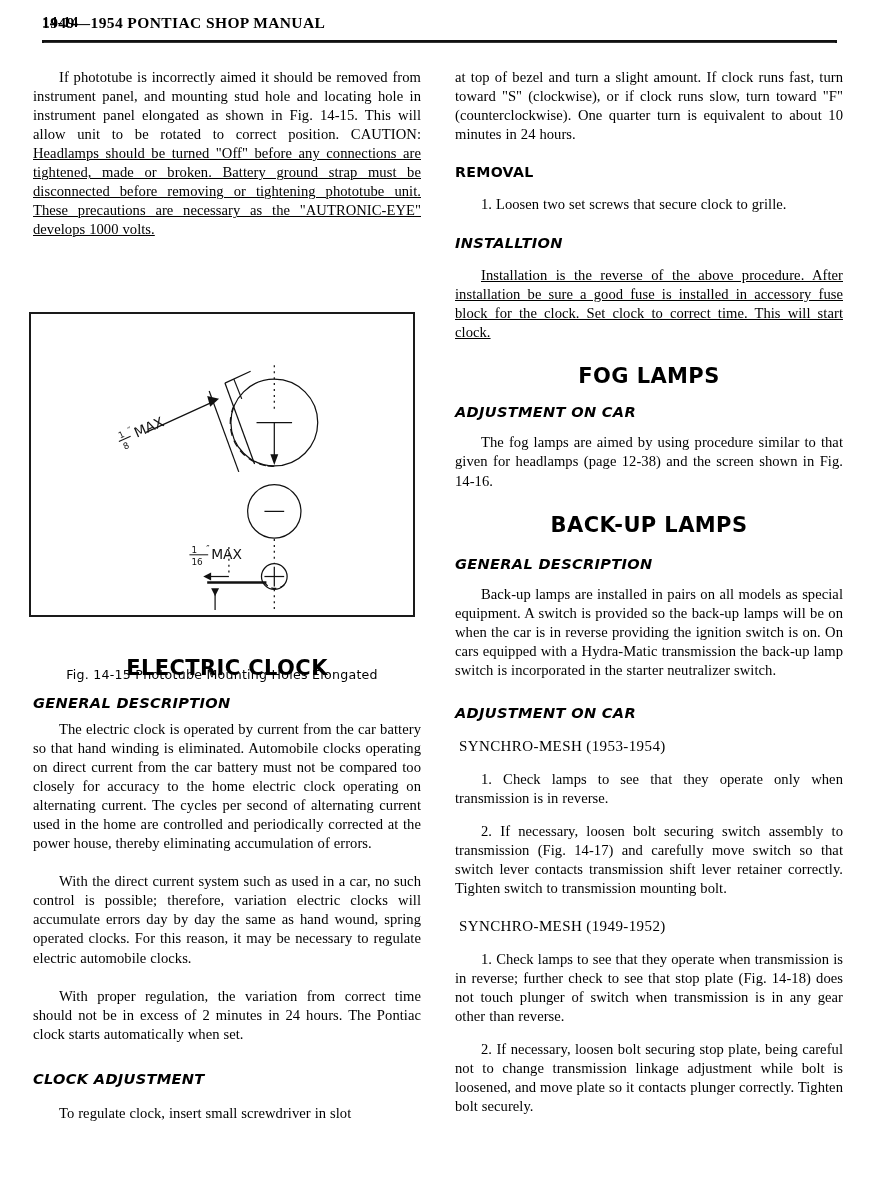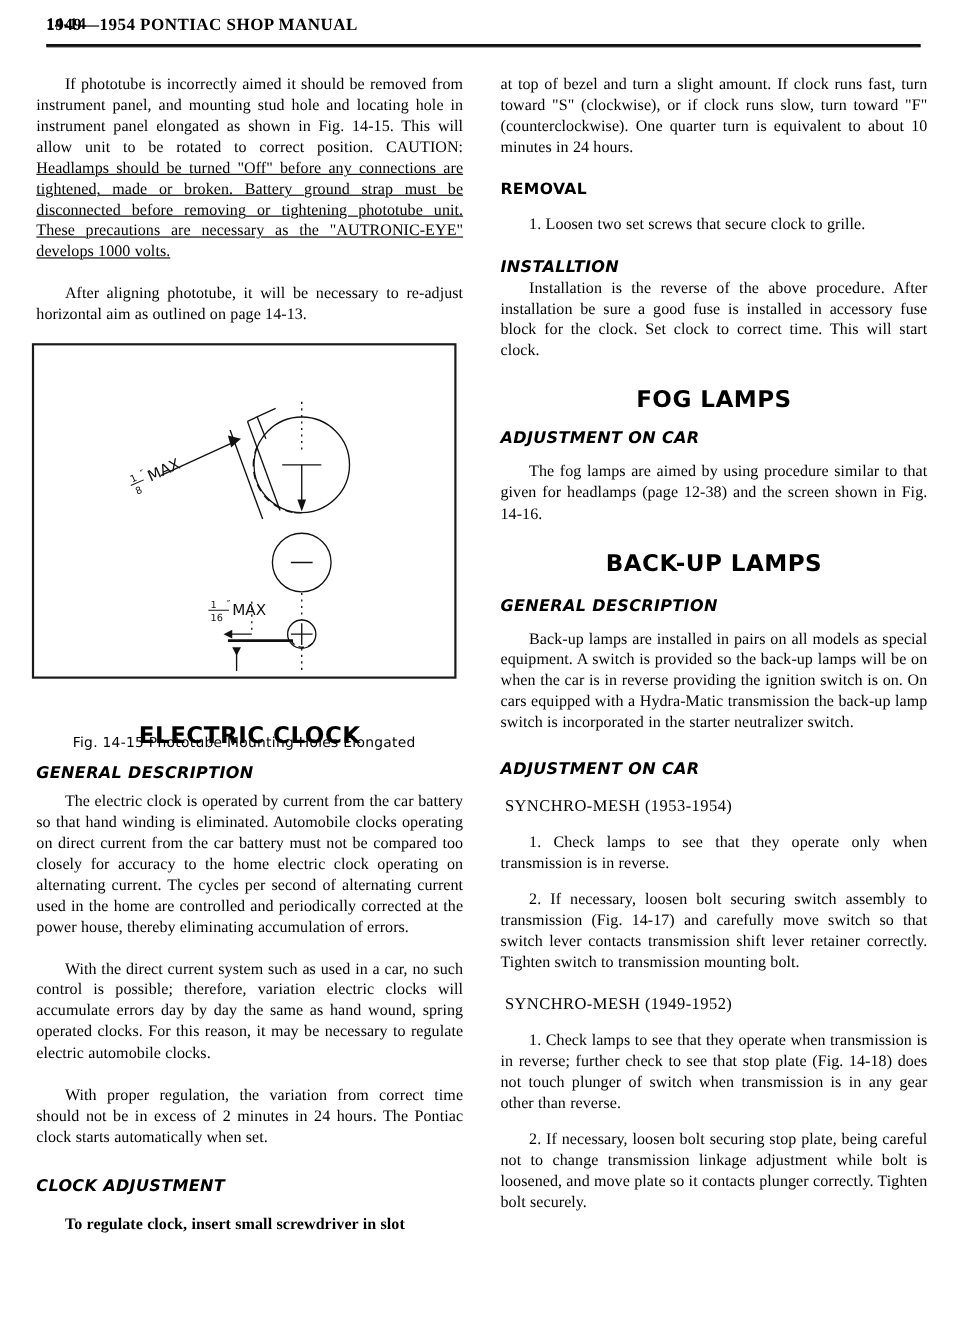--- a/index.html
+++ b/index.html
@@ -164,21 +164,20 @@
   <div class="header">
     <span class="folio">14-14</span>
     <span class="head-title">1949—1954 PONTIAC SHOP MANUAL</span>
   </div>
   <div class="head-rule"></div>
 
   <div class="col col-left">
 
     <p class="body"><span>If phototube is incorrectly aimed it should be removed from instrument panel, and mounting stud hole and locating hole in instrument panel elongated as shown in Fig. 14-15.  This will allow unit to be rotated to correct position.  CAUTION: </span><span class="u">Headlamps should be turned "Off" before any connections are tightened, made or broken.  Battery ground strap must be disconnected before removing or tightening phototube unit.  These precautions are necessary as the "AUTRONIC-EYE" develops 1000 volts.</span></p>
 
-    <p class="body gap">After aligning phototube, it will be necessary to re-adjust horizontal aim as outlined on page 14-13.</p>
   </div>
 
   <div class="figure-box">
     <svg class="figure-svg" viewBox="0 0 386 305" xmlns="http://www.w3.org/2000/svg">
       <g fill="none" stroke="#111" stroke-width="1.25">
 
         <circle cx="246" cy="110" r="44"></circle>
 
         <path d="M 205 93 A 44 44 0 0 0 239 154" stroke-dasharray="7 5"></path>
         <path d="M 239 154 A 44 44 0 0 0 249 154" stroke-dasharray="7 5"></path>
@@ -244,35 +243,35 @@
     <h2 class="sub" style="margin-top:14px;">GENERAL DESCRIPTION</h2>
 
     <p class="body" style="margin-top:9px;">The electric clock is operated by current from the car battery so that hand winding is eliminated.  Automobile clocks operating on direct current from the car battery must not be compared too closely for accuracy to the home electric clock operating on alternating current.  The cycles per second of alternating current used in the home are controlled and periodically corrected at the power house, thereby eliminating accumulation of errors.</p>
 
     <p class="body gap">With the direct current system such as used in a car, no such control is possible; therefore, variation electric clocks will accumulate errors day by day the same as hand wound, spring operated clocks. For this reason, it may be necessary to regulate electric automobile clocks.</p>
 
     <p class="body gap">With proper regulation, the variation from correct time should not be in excess of 2 minutes in 24 hours. The Pontiac clock starts automatically when set.</p>
 
     <h2 class="sub" style="margin-top:26px;">CLOCK ADJUSTMENT</h2>
 
-    <p class="body last-left" style="margin-top:17px;font-weight:bold;">To regulate clock, insert small screwdriver in slot</p>
+    <p class="body last-left" style="margin-top:17px;">To regulate clock, insert small screwdriver in slot</p>
   </div>
 
   <div class="col col-right">
 
     <p class="body noindent">at top of bezel and turn a slight amount.  If clock runs fast, turn toward "S" (clockwise), or if clock runs slow, turn toward "F" (counterclockwise).  One quarter turn is equivalent to about 10 minutes in 24 hours.</p>
 
     <h2 class="sub upright" style="margin-top:20px;">REMOVAL</h2>
 
     <p class="body step" style="margin-top:15px;">1.  Loosen two set screws that secure clock to grille.</p>
 
 
     <h2 class="sub" style="margin-top:20px;">INSTALLTION</h2>
 
-    <p class="body" style="margin-top:2px;">Installation is the reverse of the above procedure. After installation be sure a good fuse is installed in accessory fuse block for the clock.  Set clock to correct time.  This will start clock.</p>
+    <p class="body" style="margin-top:15px;text-decoration:underline;">Installation is the reverse of the above procedure. After installation be sure a good fuse is installed in accessory fuse block for the clock.  Set clock to correct time.  This will start clock.</p>
 
     <h1 class="major" style="margin-top:22px;">FOG LAMPS</h1>
 
     <h2 class="sub" style="margin-top:15px;">ADJUSTMENT ON CAR</h2>
 
     <p class="body" style="margin-top:13px;">The fog lamps are aimed by using procedure similar to that given for headlamps (page 12-38) and the screen shown in Fig. 14-16.</p>
 
     <h1 class="major" style="margin-top:22px;">BACK-UP LAMPS</h1>
 
     <h2 class="sub" style="margin-top:18px;">GENERAL DESCRIPTION</h2>

